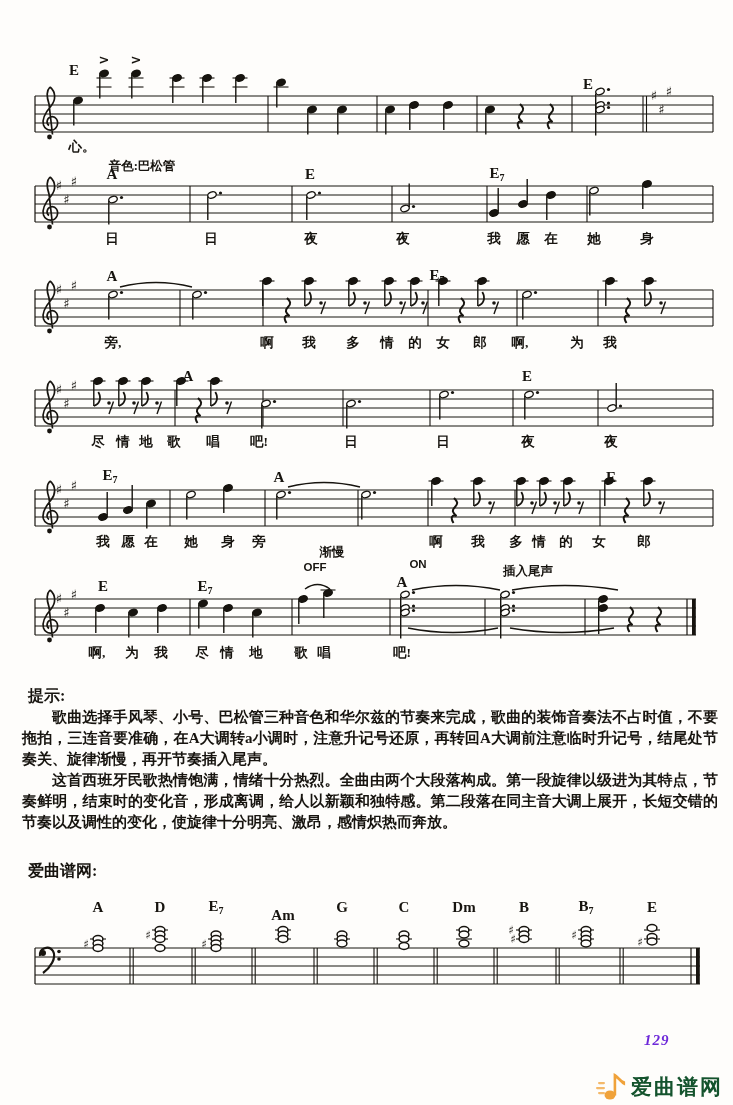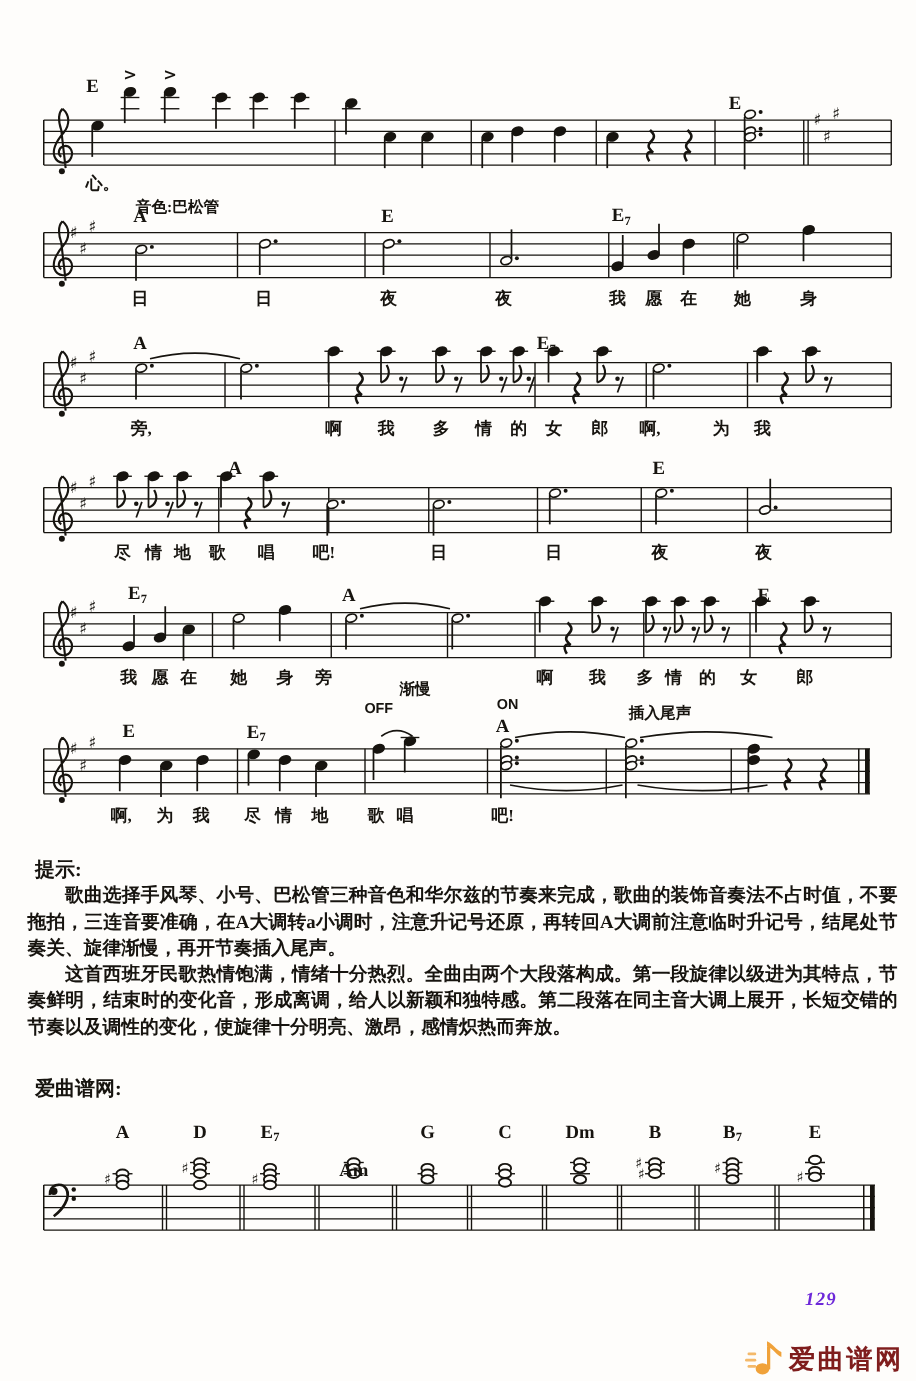--- a/index.html
+++ b/index.html
@@ -7,21 +7,21 @@
         font-family:"Liberation Serif","DejaVu Serif",serif;color:#17140f;}
   #score-svg{position:absolute;left:0;top:0;}
   .chord-label{position:absolute;transform:translate(-50%,-50%);
         font:bold 15px "Liberation Serif","DejaVu Serif",serif;color:#17140f;white-space:nowrap;}
   .chord-label sub{font-size:10px;vertical-align:-3px;}
   .lyric{position:absolute;transform:translate(-50%,-50%);
         font:bold 13.5px "Liberation Serif","DejaVu Serif",serif;white-space:nowrap;}
   .ann{position:absolute;transform:translate(-50%,-50%);
         font:bold 12.5px "Liberation Serif","DejaVu Serif",serif;white-space:nowrap;}
   .ann-latin{position:absolute;transform:translate(-50%,-50%);
-        font:bold 11.5px "Liberation Sans","DejaVu Sans",sans-serif;white-space:nowrap;}
+        font:bold 11.5px "Liberation Sans","DejaVu Sans",sans-serif;white-space:nowrap;margin-left:12px;}
   .tips-heading{position:absolute;left:28px;top:686px;font:bold 16px "Liberation Serif",serif;}
   .para-block{position:absolute;left:22px;top:707px;width:696px;
         font:bold 15px "Liberation Serif",serif;line-height:21px;text-align:justify;}
   .para-block p{margin:0;text-indent:2em;}
   .chords-heading{position:absolute;left:28px;top:861px;font:bold 16px "Liberation Serif",serif;}
   .page-number{position:absolute;left:644px;top:1032px;font:bold 15px "Liberation Serif",serif;letter-spacing:1px;}
   .watermark{position:absolute;left:596px;top:1072px;display:flex;align-items:center;gap:3px;}
   .watermark-text{font:bold 21px "Liberation Serif",serif;letter-spacing:2px;}
 </style>
 </head>
@@ -569,21 +569,21 @@
     <svg width="32" height="30" viewBox="0 0 32 30">
       <g id="wm-icon">
           <ellipse cx="14" cy="23" rx="5.5" ry="4.5" fill="#f0a23a"></ellipse>
           <rect x="17.6" y="5" width="2.6" height="18.5" fill="#f0a23a"></rect>
           <path d="M17.6,5 c6,2.5 7,7 11.5,8.5 l0,-4 c-4.5,-1.5 -6,-6 -11.5,-8.5 z" fill="#f0a23a"></path>
           <rect x="2" y="10" width="7" height="2.2" rx="1.1" fill="#f0a23a" opacity="0.75"></rect>
           <rect x="0" y="15" width="9" height="2.2" rx="1.1" fill="#f0a23a" opacity="0.75"></rect>
           <rect x="2" y="20" width="7" height="2.2" rx="1.1" fill="#f0a23a" opacity="0.75"></rect>
         </g>
     </svg>
-    <span class="watermark-text" style="color: #7f1d1d;">爱曲谱网</span>
+    <span class="watermark-text" style="color: #14532d;">爱曲谱网</span>
   </div>
 <span class="chord-label" style="left: 74px; top: 70px;">E</span>
     <span class="chord-label" style="left: 588px; top: 84px;">E</span>
     <span class="lyric" style="left: 82px; top: 147px;">心。</span>
     <span class="ann" style="left: 142px; top: 166px;">音色:巴松管</span>
     <span class="chord-label" style="left: 112px; top: 174px;">A</span>
     <span class="chord-label" style="left: 310px; top: 174px;">E</span>
     <span class="chord-label" style="left: 497px; top: 174px;">E<sub>7</sub></span>
     <span class="lyric" style="left: 112px; top: 239px;">日</span>
     <span class="lyric" style="left: 211px; top: 239px;">日</span>
@@ -647,20 +647,20 @@
     <span class="lyric" style="left: 301px; top: 653px;">歌</span>
     <span class="lyric" style="left: 324px; top: 653px;">唱</span>
     <span class="lyric" style="left: 402px; top: 653px;">吧!</span>
     <span class="ann-latin" style="left: 303px; top: 567px;">OFF</span>
     <span class="ann" style="left: 300px; top: 552px; margin-left: 32px;">渐慢</span>
     <span class="ann-latin" style="left: 406px; top: 564px;">ON</span>
     <span class="ann" style="left: 528px; top: 571px;">插入尾声</span>
     <span class="chord-label" style="left: 98px; top: 907px;">A</span>
     <span class="chord-label" style="left: 160px; top: 907px;">D</span>
     <span class="chord-label" style="left: 216px; top: 907px;">E<sub>7</sub></span>
-    <span class="chord-label" style="left: 283px; top: 937px;">Am</span>
+    <span class="chord-label" style="left: 283px; top: 915px;">Am</span>
     <span class="chord-label" style="left: 342px; top: 907px;">G</span>
     <span class="chord-label" style="left: 404px; top: 907px;">C</span>
     <span class="chord-label" style="left: 464px; top: 907px;">Dm</span>
     <span class="chord-label" style="left: 524px; top: 907px;">B</span>
     <span class="chord-label" style="left: 586px; top: 907px;">B<sub>7</sub></span>
     <span class="chord-label" style="left: 652px; top: 907px;">E</span>
   </div>
 
 </body></html>

